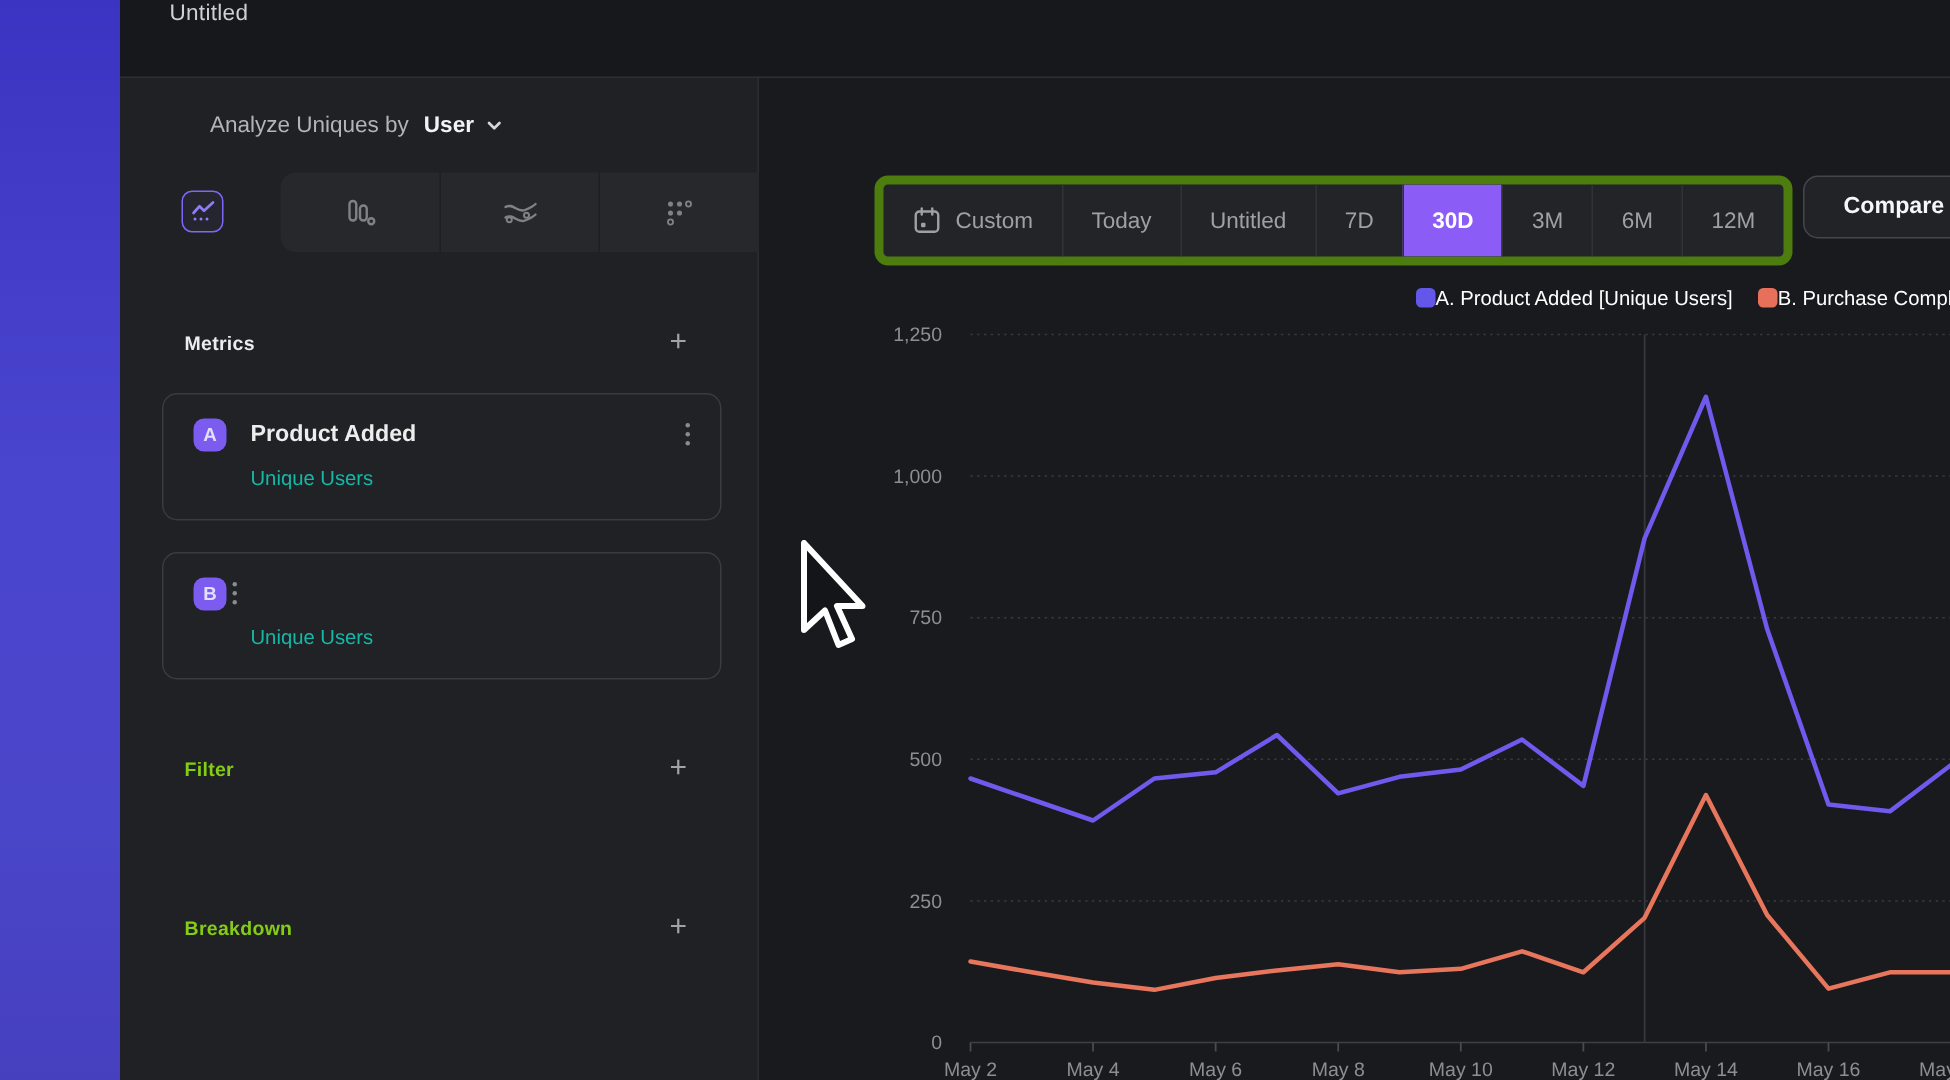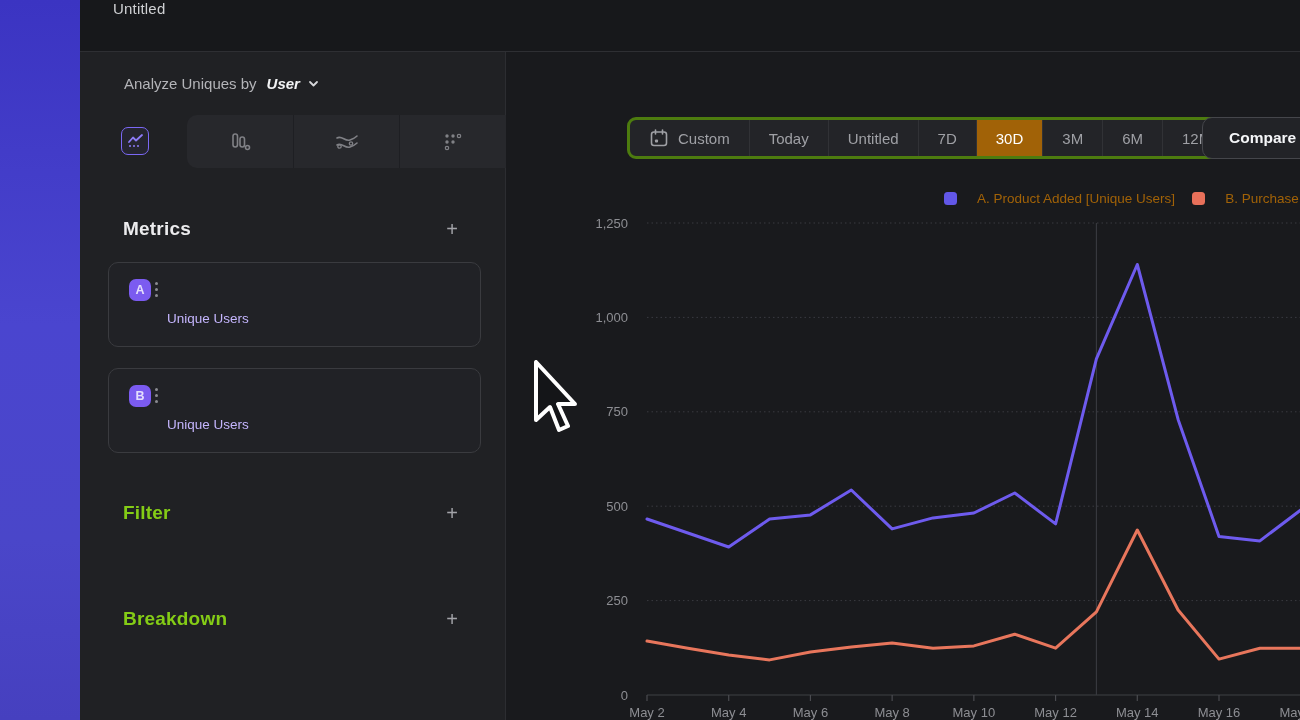--- a/index.html
+++ b/index.html
@@ -11,69 +11,69 @@
     background:linear-gradient(180deg,#3b34c2 0%,#4a45cf 45%,#4a46c9 75%,#4640bf 100%); }
 
   
   .top-header { position:absolute; left:80px; top:0; width:1265px; height:52px;
     background:#17181b; border-bottom:1px solid #2e2f33; display:flex; align-items:flex-start; }
   .doc-title { margin-left:33px; font-size:15px; color:#cfd0d3; letter-spacing:.2px; }
 
   
   .sidebar { position:absolute; left:80px; top:52px; width:426px; height:668px;
     background:#202124; border-right:1px solid #2c2d31; }
-  .analyze-row { position:absolute; left:0; top:0; width:100%; height:63px;
+  .analyze-row { position:absolute; left:16px; top:0; width:100%; height:63px;
     display:flex; align-items:center; padding-left:44px; font-size:15px; }
   .analyze-label { color:#b3b4b8; margin-right:10px; }
-  .analyze-value { color:#f2f3f5; font-weight:700;font-style:italic; }
+  .analyze-value { color:#f2f3f5; font-weight:700; }
   .chev { margin-left:7px; display:inline-flex; }
 
   .charttype-row { position:absolute; left:0; top:63px; width:100%; height:53px; }
   .ct-selected { position:absolute; left:41px; top:12px; width:28px; height:28px;
     border:1.5px solid #7b68f5; border-radius:7px; display:flex; align-items:center; justify-content:center;
     background:rgba(123,104,245,.06); cursor:pointer; }
   .ct-group { position:absolute; left:107px; top:0; width:319px; height:53px;
     background:#27282c; border-radius:10px 0 0 10px; display:flex; }
   .ct-cell { flex:1; display:flex; align-items:center; justify-content:center; cursor:pointer; }
   .ct-cell + .ct-cell { border-left:1px solid #1e1f23; }
 
   .section-head { position:absolute; left:43px; right:47px; display:flex; align-items:center; justify-content:space-between; }
-  .section-head .s-label { font-size:19px; font-weight:700; color:#ececee; letter-spacing:.2px; }
+  .section-head .s-label { font-size:13px; font-weight:700; color:#ececee; letter-spacing:.2px; }
   .section-head.dim .s-label { color:#84cc16; font-weight:600; }
   .plus-btn { font-size:20px; font-weight:300; color:#a2a3a8; line-height:1; cursor:pointer; }
 
   .metric-card { position:absolute; left:28px; width:373px; height:85px;
     background:#212226; border:1px solid #3a3b3f; border-radius:10px; }
   .mc-row { display:flex; align-items:center; margin:15px 16px 0 20px; }
   .mc-badge { width:22px; height:22px; border-radius:7px; background:#7b5bf0;
     display:flex; align-items:center; justify-content:center;
     font-size:12.5px; color:#e4defd; font-weight:600; flex:0 0 auto; }
   .mc-title { margin-left:16px; font-size:15.5px; font-weight:700; color:#eceded; flex:1 1 auto; }
   .kebab { display:flex; flex-direction:column; gap:3px; padding:4px; cursor:pointer; }
   .kebab i { width:3px; height:3px; border-radius:50%; background:#8a8b90; }
-  .mc-sub { margin:10px 0 0 58px; font-size:13.5px; color:#c4b5fd; }
+  .mc-sub { margin:10px 0 0 58px; font-size:13.5px; color:#14b8a6; }
 
   
   .main { position:absolute; left:506px; top:52px; width:794px; height:668px; background:#191a1d; }
 
-  .range-bar { position:absolute; left:77px; top:65px; height:42px; display:flex;
-    background:#232428; border:3px solid #4d7c0f; border-radius:9px; overflow:hidden;margin-left:44px; }
+  .range-bar { position:absolute; left:77px; top:65px; height:60px; display:flex;
+    background:#232428; border:6px solid #4d7c0f; border-radius:9px; overflow:hidden; }
   .range-cell { display:flex; align-items:center; justify-content:center; padding:0 19px;
     font-size:15px; color:#9fa0a5; cursor:pointer; white-space:nowrap; }
   .range-cell + .range-cell { border-left:1px solid #313236; }
-  .range-cell.selected { background:#a16207; color:#ffffff; font-weight:400; }
+  .range-cell.selected { background:#8b5cf6; color:#ffffff; font-weight:700; }
   .range-cell .cal { margin-right:9px; display:inline-flex; }
 
   .compare-btn { position:absolute; left:696px; top:65px; width:130px; height:42px;
     background:#222327; border:1px solid #45464b; border-radius:10px;
     display:flex; align-items:center; padding-left:26px;
     font-size:15.5px; font-weight:700; color:#f5f6f8; cursor:pointer; }
 
   .legend-row { position:absolute; left:438px; top:139px; display:flex; gap:17px; white-space:nowrap; }
-  .legend-item { display:flex; align-items:center; gap:20px; font-size:13.5px; color:#a16207; }
+  .legend-item { display:flex; align-items:center; gap:0; font-size:13.5px; color:#ffffff; }
   .legend-swatch { width:13px; height:13px; border-radius:3.5px; flex:0 0 auto; }
 
   .chart-svg { position:absolute; left:0; top:0; }
 
   .cursor-svg { position:absolute; left:533px; top:360px; z-index:50; }
 </style>
 </head>
 <body>
 
 <div class="brand-strip"></div>
@@ -133,20 +133,21 @@
   </div>
 
   <div class="section-head" style="top:166px;">
     <span class="s-label">Metrics</span>
     <span class="plus-btn">+</span>
   </div>
 
   <div class="metric-card" style="top:210px;">
     <div class="mc-row">
       <span class="mc-badge">A</span>
+      <span class="mc-title">Product Added</span>
       <span class="kebab">
           <i></i>
           <i></i>
           <i></i>
         </span>
     </div>
     <div class="mc-sub">Unique Users</div>
   </div>
 
   <div class="metric-card" style="top:316px;">

